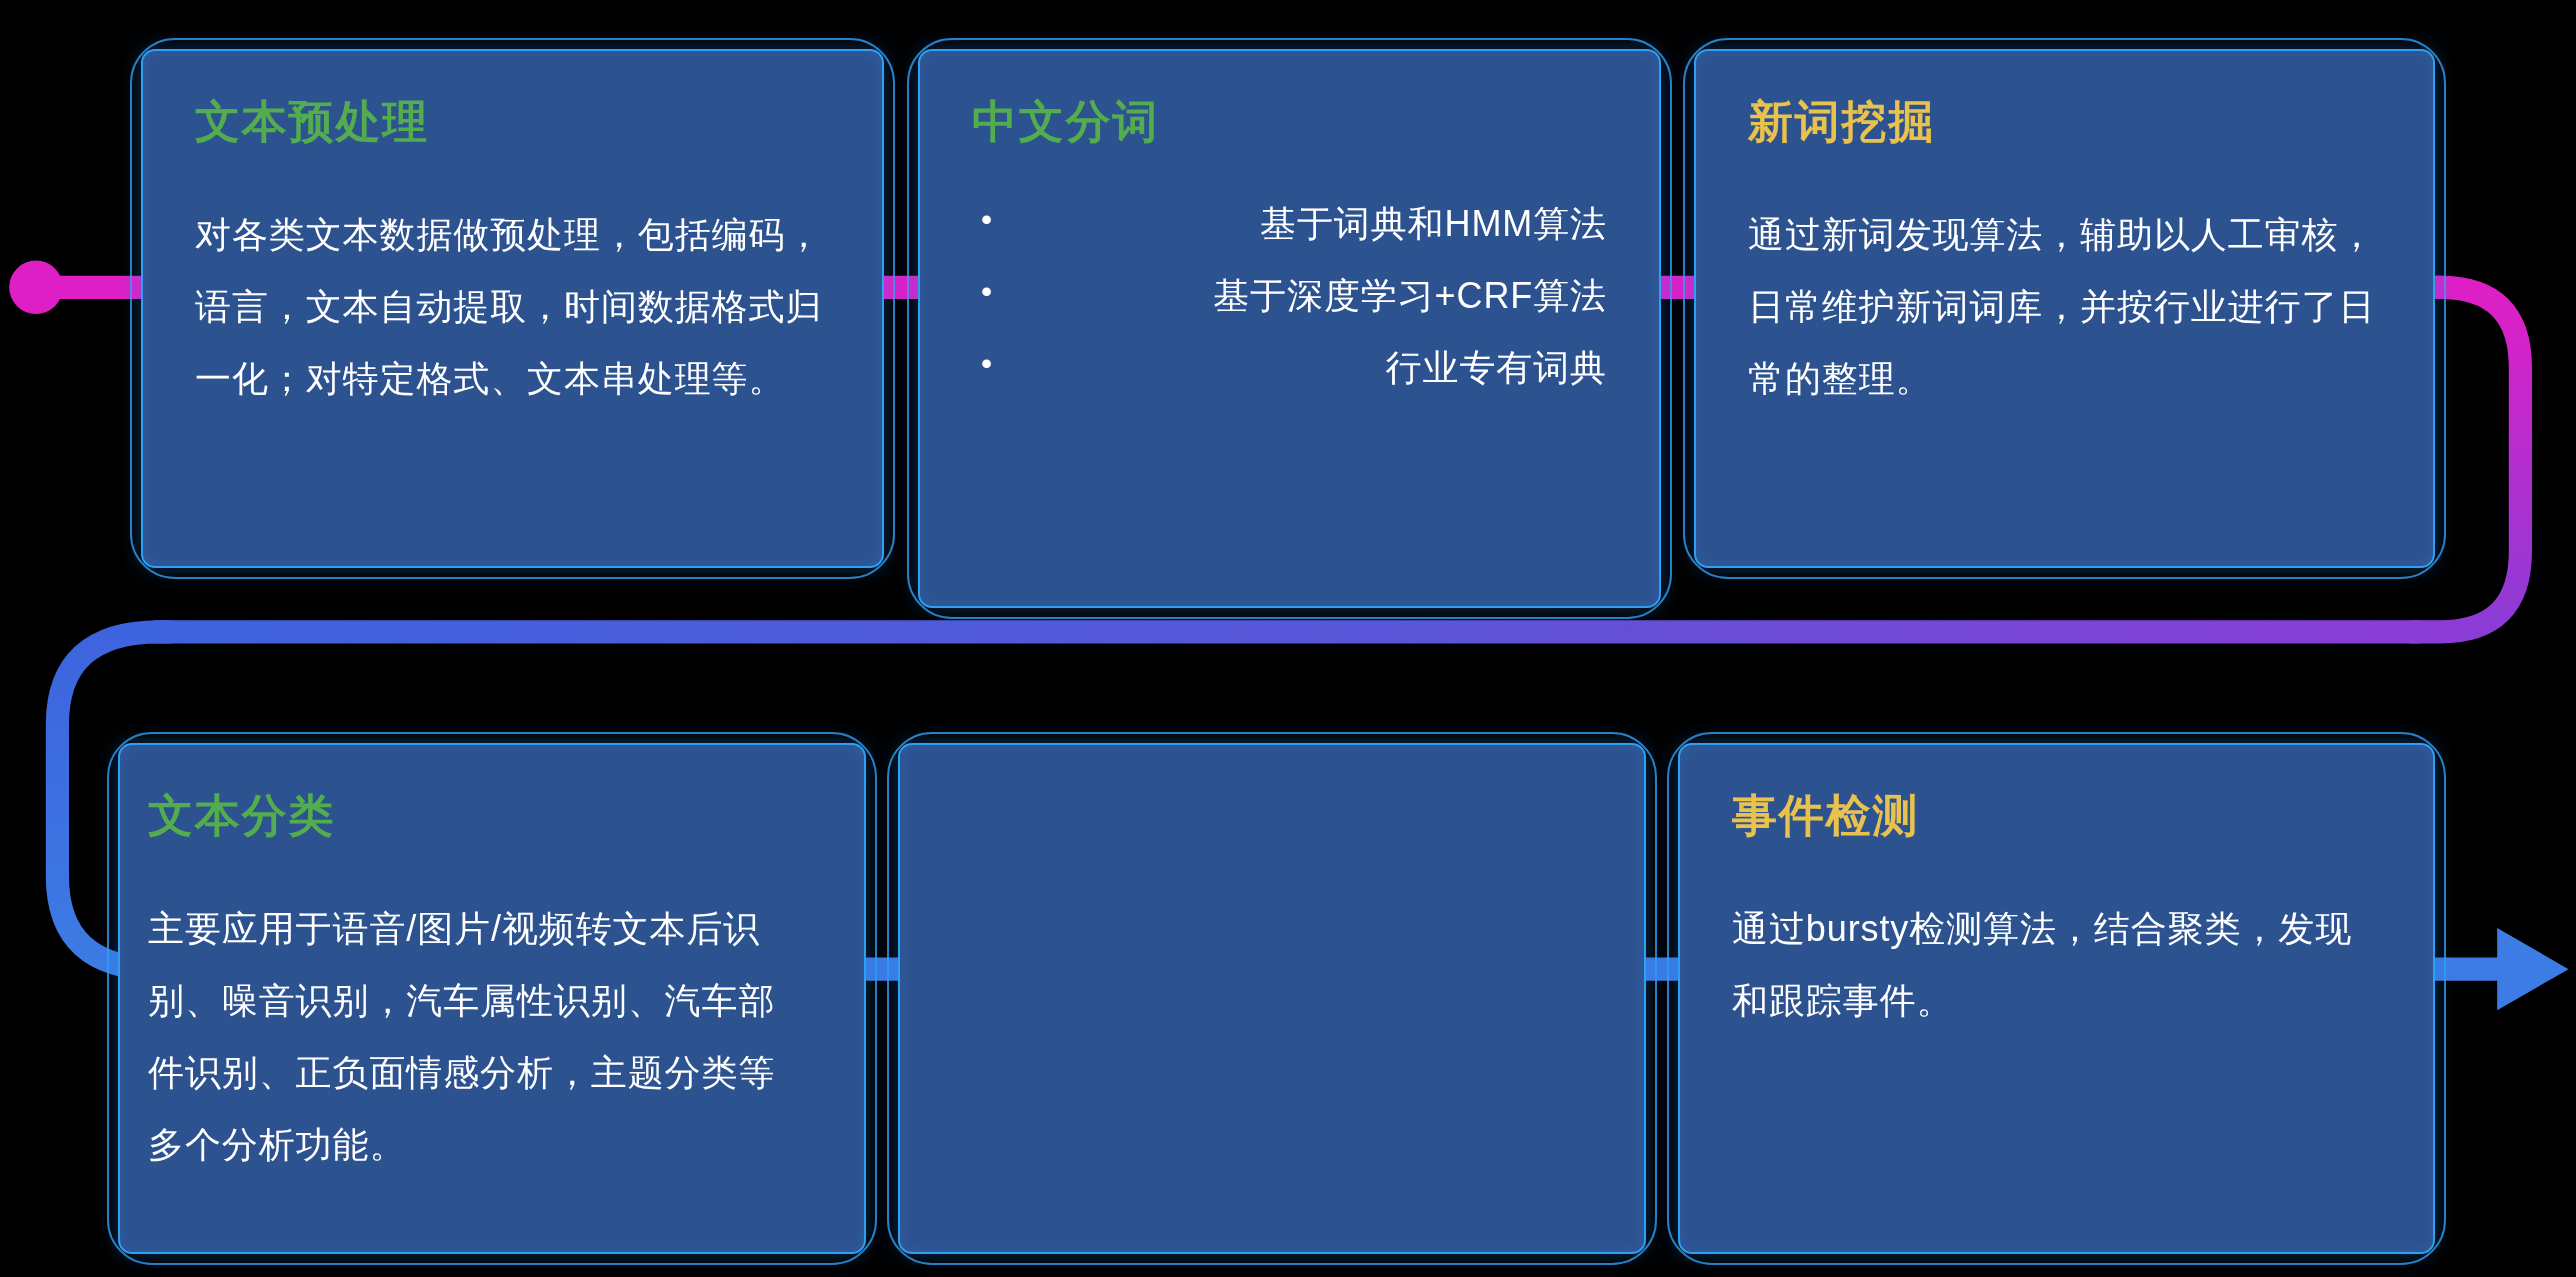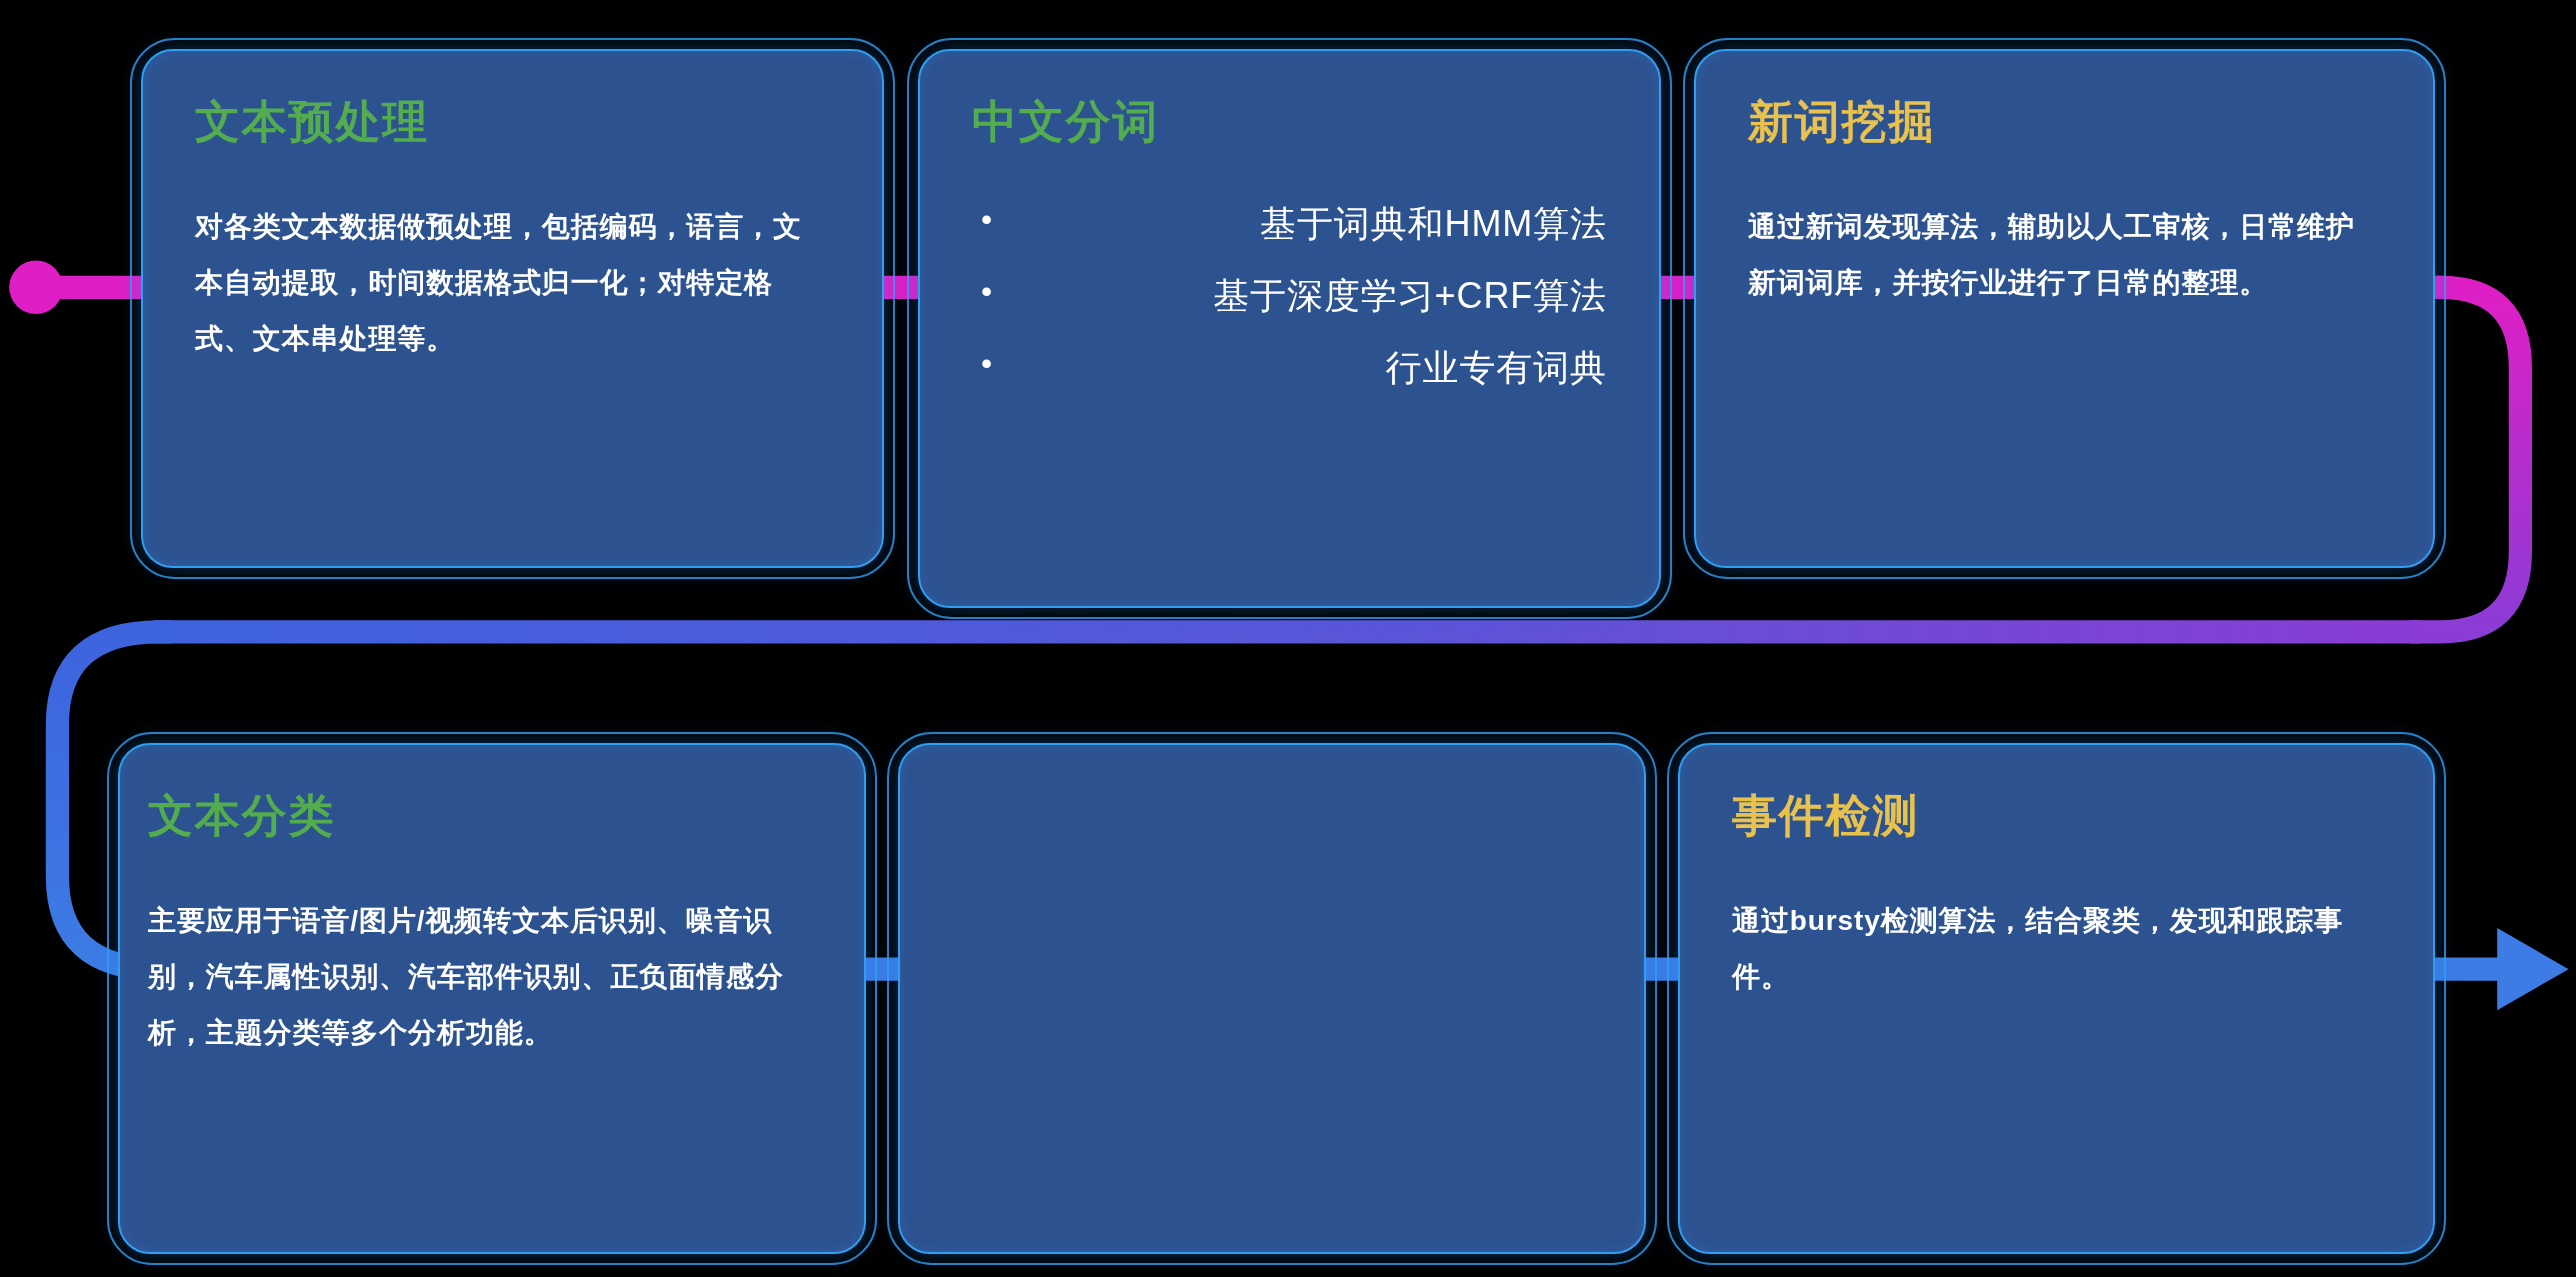--- a/index.html
+++ b/index.html
@@ -11,21 +11,21 @@
   }
   .canvas{position:relative;width:2576px;height:1277px;}
   svg.flow{position:absolute;left:0;top:0;z-index:0;}
   svg.flow path{fill:none;stroke-width:26px;}
 
   .card{
     position:absolute;
     box-sizing:border-box;
     background:var(--card-bg);
     border:2.7px solid var(--card-border);
-    border-radius:32px;
+    border-radius:14px;
     box-shadow:0 0 21.4px rgba(30,140,255,.35), inset 0 0 14.3px rgba(60,160,255,.15);
     padding:46px 52px 27px 52px;
     z-index:2;
   }
   .card::before{
     content:"";
     position:absolute;
     inset:-13.4px;
     border:2.7px solid var(--card-border);
     border-radius:45px;
@@ -35,24 +35,23 @@
   .card-title{
     margin:0 0 52px 0;
     font-size:45px;
     font-weight:700;
     letter-spacing:1.8px;
     line-height:1.1;
   }
   .card-body{
     margin:0;
     color:var(--text);
-    font-size:28px;
+    font-size:36px;
     line-height:2.0;
     letter-spacing:0.9px;
-    font-weight:bold;
   }
   ul.card-bullets{
     margin:17px 0 0 0;
     padding:0;
     list-style:none;
     text-align:right;
   }
   ul.card-bullets li{
     position:relative;
     color:var(--text);

